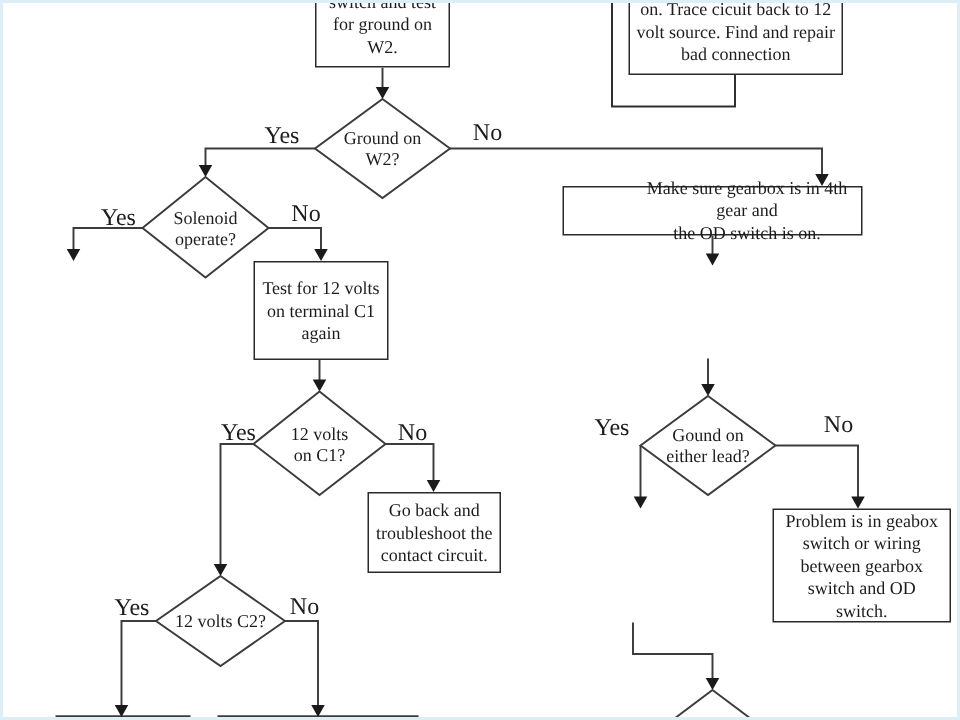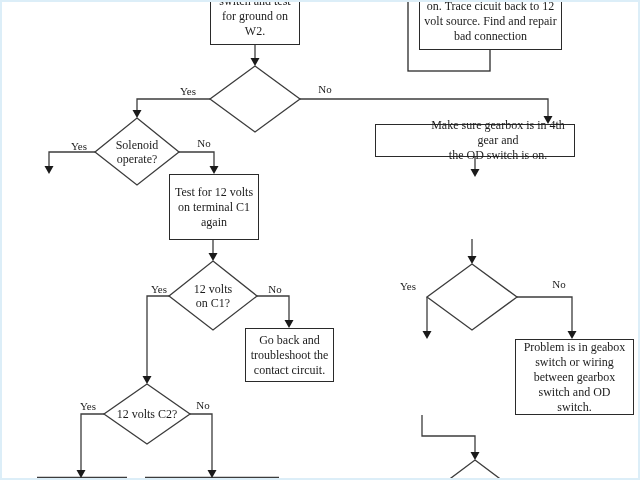--- a/index.html
+++ b/index.html
@@ -34,21 +34,21 @@
     transform:translate(-50%,-50%);
     text-align:center;
     font-size:12px;
     line-height:14px;
     white-space:pre-line;
     z-index:3;
   }
   .branch-label{
     position:absolute;
     transform:translate(-50%,-50%);
-    font-size:11px;
+    font-size:16px;
     z-index:3;
   }
   .small{font-size:11.4px;line-height:15px;}
 </style>
 </head>
 <body>
 
 <div id="stage">
 
   <svg id="connector-layer" viewBox="0 0 640 480" xmlns="http://www.w3.org/2000/svg">
@@ -124,25 +124,29 @@
 troubleshoot the
 contact circuit.</div>
 
 
   <div class="box" style="left:513px;top:337px;width:119px;height:76px;">Problem is in geabox
 switch or wiring
 between gearbox
 switch and OD
 switch.</div>
 
+  <div class="dtext" style="left:253px;top:97px;width:88px;">Ground on
+W2?</div>
   <div class="dtext" style="left:135px;top:150px;width:84px;">Solenoid
 operate?</div>
   <div class="dtext" style="left:211px;top:294px;width:86px;">12 volts
 on C1?</div>
   <div class="dtext" style="left:145px;top:412px;width:84px;">12 volts C2?</div>
+  <div class="dtext" style="left:470px;top:295px;width:90px;">Gound on
+either lead?</div>
 
   <span class="branch-label" style="left:186px;top:89px;">Yes</span>
   <span class="branch-label" style="left:323px;top:87px;">No</span>
   <span class="branch-label" style="left:77px;top:144px;">Yes</span>
   <span class="branch-label" style="left:202px;top:141px;">No</span>
   <span class="branch-label" style="left:157px;top:287px;">Yes</span>
   <span class="branch-label" style="left:273px;top:287px;">No</span>
   <span class="branch-label" style="left:86px;top:404px;">Yes</span>
   <span class="branch-label" style="left:201px;top:403px;">No</span>
   <span class="branch-label" style="left:406px;top:284px;">Yes</span>

